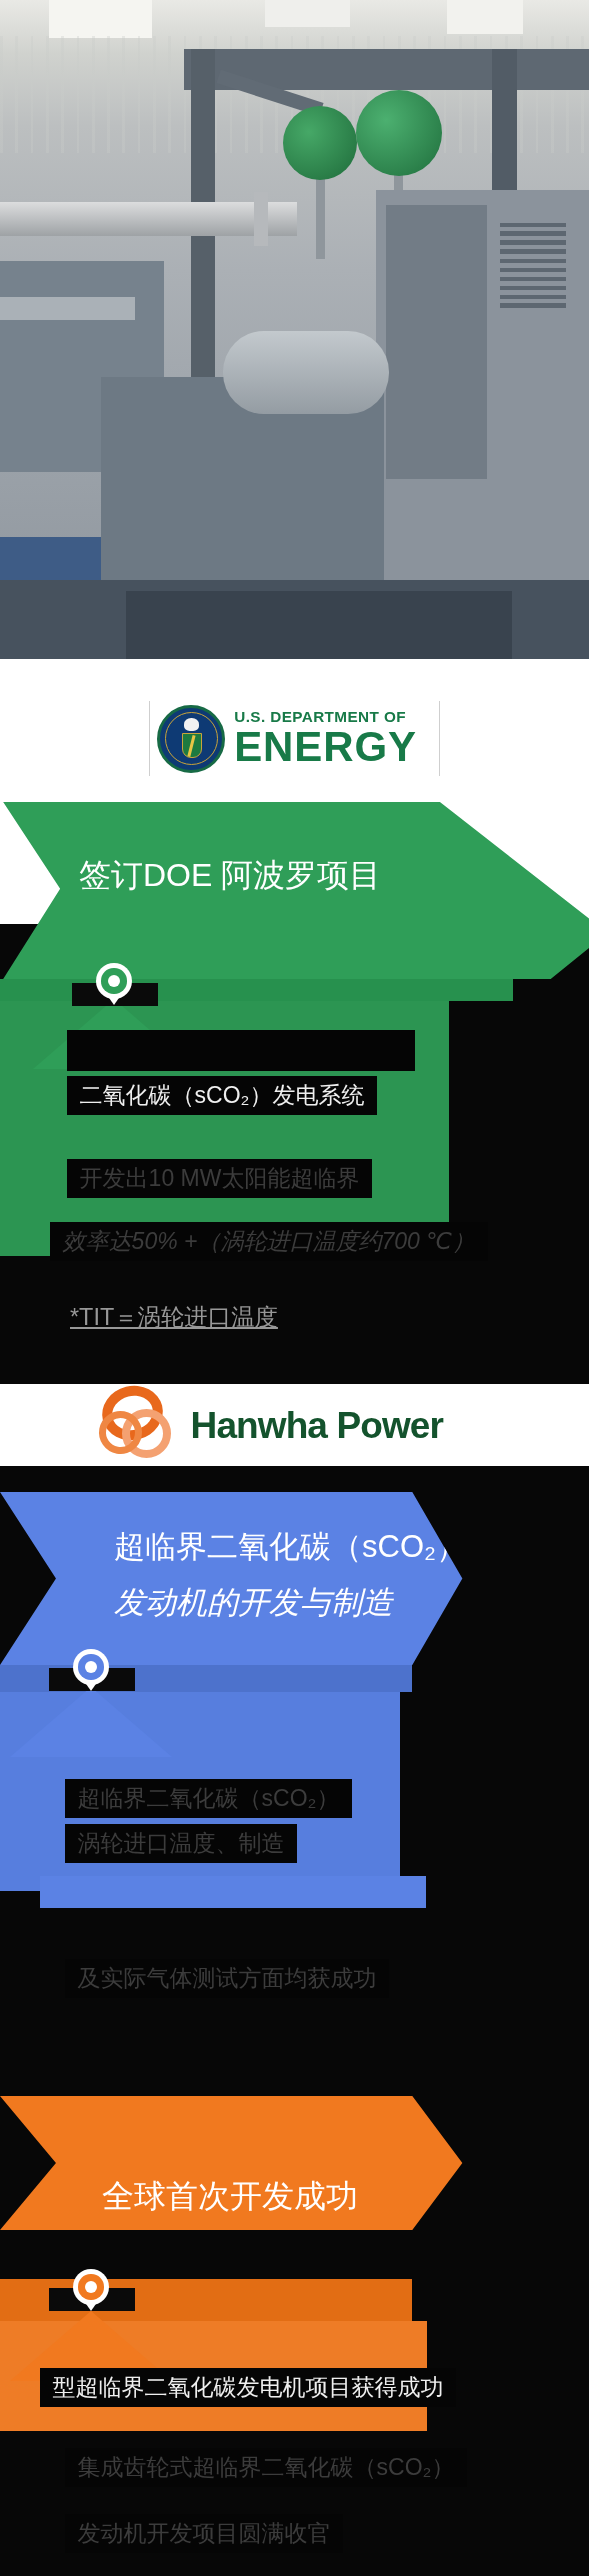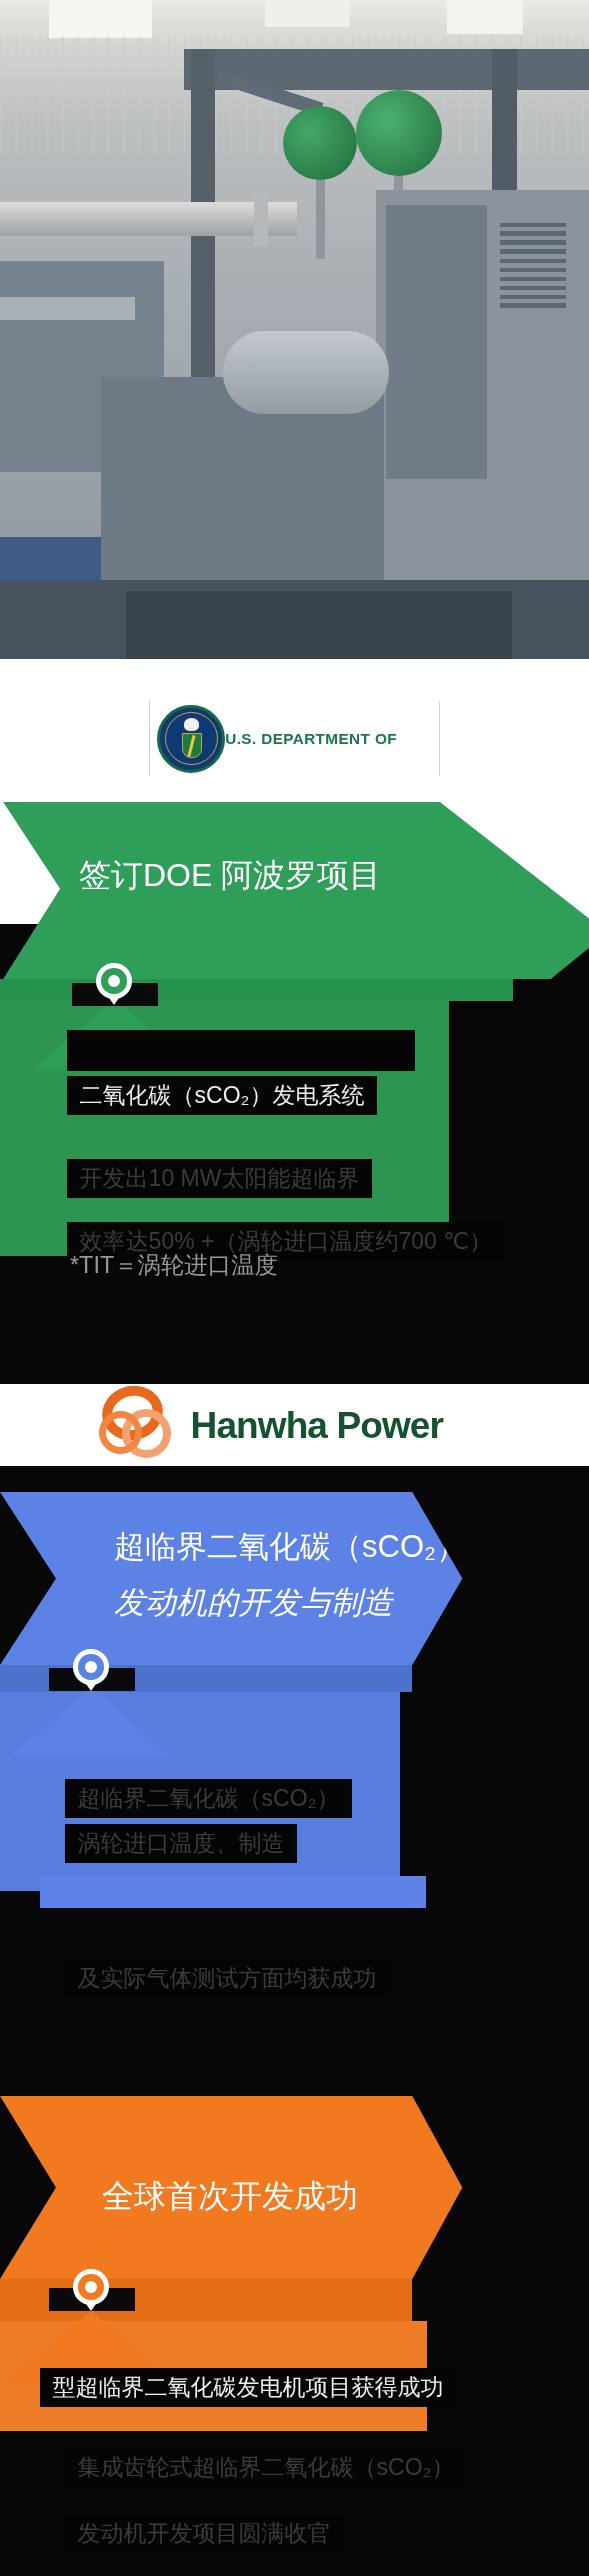--- a/index.html
+++ b/index.html
@@ -48,34 +48,34 @@
   
   .doe{left:149px;top:701px;width:275px;height:75px;display:flex;align-items:center;
     border-left:0.9px solid #cfcfcf;border-right:0.9px solid #cfcfcf;padding:0 7.2px;background:#fff;}
   .doe-seal{position:relative;width:68px;height:68px;border-radius:50%;flex:0 0 auto;
     background:#0e3a74;border:3.6px solid #176a45;box-sizing:border-box;}
   .doe-seal::before{content:"";position:absolute;inset:4.5px;border-radius:50%;border:1.8px solid #c9a43a;}
   .doe-eagle{position:absolute;left:24px;top:10.8px;width:14.4px;height:12.6px;border-radius:50% 50% 40% 40%;background:#f2f2f2;}
   .doe-shield{position:absolute;left:21.6px;top:25px;width:20px;height:25px;background:#1d7a3f;
     border:1.8px solid #c9a43a;border-radius:0 0 9px 9px;box-sizing:border-box;}
   .doe-bolt{position:absolute;left:30px;top:27px;width:2.7px;height:21.6px;background:#e8c545;transform:rotate(14deg);}
-  .doe-text{line-height:1;}
+  .doe-text{margin-left:9px;line-height:1;}
   .doe-l1{color:#187a48;font-weight:bold;font-size:15.3px;letter-spacing:0.4px;}
   .doe-l2{color:#187a48;font-weight:bold;font-size:42px;letter-spacing:0.9px;margin-top:1.8px;}
 
   
   .backdrop{left:0;width:589px;background:#070707;}
   .bd1{top:924px;height:460px;}
   .bd2{top:1466px;height:1110px;}
   .ribbon{left:0;width:589px;}
   .rb1{top:802px;height:177px;background:#2f9e58;
     clip-path:polygon(0.5% 0,69.5% 0,96% 74%,87% 100%,0.5% 100%,9.5% 49%);padding-left:44px;}
   .rb2{top:1492px;height:173px;background:#5b82e4;
     clip-path:polygon(0 0,70% 0,78.5% 50%,70% 100%,0 100%,9.5% 50%);}
-  .rb3{top:2096px;height:183px;background:#f1791f;
+  .rb3{top:2096px;height:134px;background:#f1791f;
     clip-path:polygon(0 0,70% 0,78.5% 50%,70% 100%,0 100%,9.5% 50%);}
   .rb-title{position:absolute;left:0;width:460px;text-align:center;color:#fff;
     font-size:32px;font-weight:500;white-space:nowrap;}
   .rb-title-left{position:absolute;left:114px;color:#fff;font-size:31px;font-weight:500;white-space:nowrap;}
   .fold{left:0;}
   .f1{top:979px;width:513px;height:21.6px;background:#27914e;}
   .f2{top:1665px;width:412px;height:27px;background:#4d72cc;}
   .f3{top:2279px;width:412px;height:42px;background:#e26d14;}
   .panel{left:0;}
   .p1{top:1000px;width:449px;height:256px;background:#2c9552;}
@@ -148,39 +148,40 @@
   </div>
 
   <div class="abs doe">
     <div class="doe-seal">
       <span class="doe-eagle"></span>
       <span class="doe-shield"></span>
       <span class="doe-bolt"></span>
     </div>
     <div class="doe-text">
       <div class="doe-l1">U.S. DEPARTMENT OF</div>
+      <div class="doe-l2">ENERGY</div>
     </div>
   </div>
 
   <div class="abs backdrop bd1"></div>
   <div class="abs panel p1"></div>
   <div class="abs fold f1"></div>
   <div class="abs tri t1"></div>
   <div class="abs ribbon rb1">
     <div class="rb-title" style="top:52px;">签订DOE 阿波罗项目</div>
   </div>
   <div class="abs smudge sm1"></div>
   <div class="abs pin pin1">
       <span class="pin-tail"></span>
     </div>
   <div class="abs bar blank" style="left:67px;top:1030px;"></div>
   <div class="abs bar light" style="left:67px;top:1076px;">二氧化碳（sCO₂）发电系统</div>
   <div class="abs bar" style="left:67px;top:1159px;">开发出10 MW太阳能超临界</div>
-  <div class="abs bar" style="left:67px;top:1222px;">效率达50% +（涡轮进口温度约700 ℃）</div>
-  <div class="abs footnote" style="left:70px;top:1249px;">*TIT＝涡轮进口温度</div>
+  <div class="abs bar" style="left:50px;top:1222px;font-style:italic;">效率达50% +（涡轮进口温度约700 ℃）</div>
+  <div class="abs footnote" style="left:70px;top:1301px;text-decoration:underline;">*TIT＝涡轮进口温度</div>
 
   <div class="abs hanwha">
     <div class="hw-rings">
       <span class="hw-r hw-r1"></span>
       <span class="hw-r hw-r2"></span>
       <span class="hw-r hw-r3"></span>
     </div>
     <div class="hw-text">Hanwha Power</div>
   </div>
 

